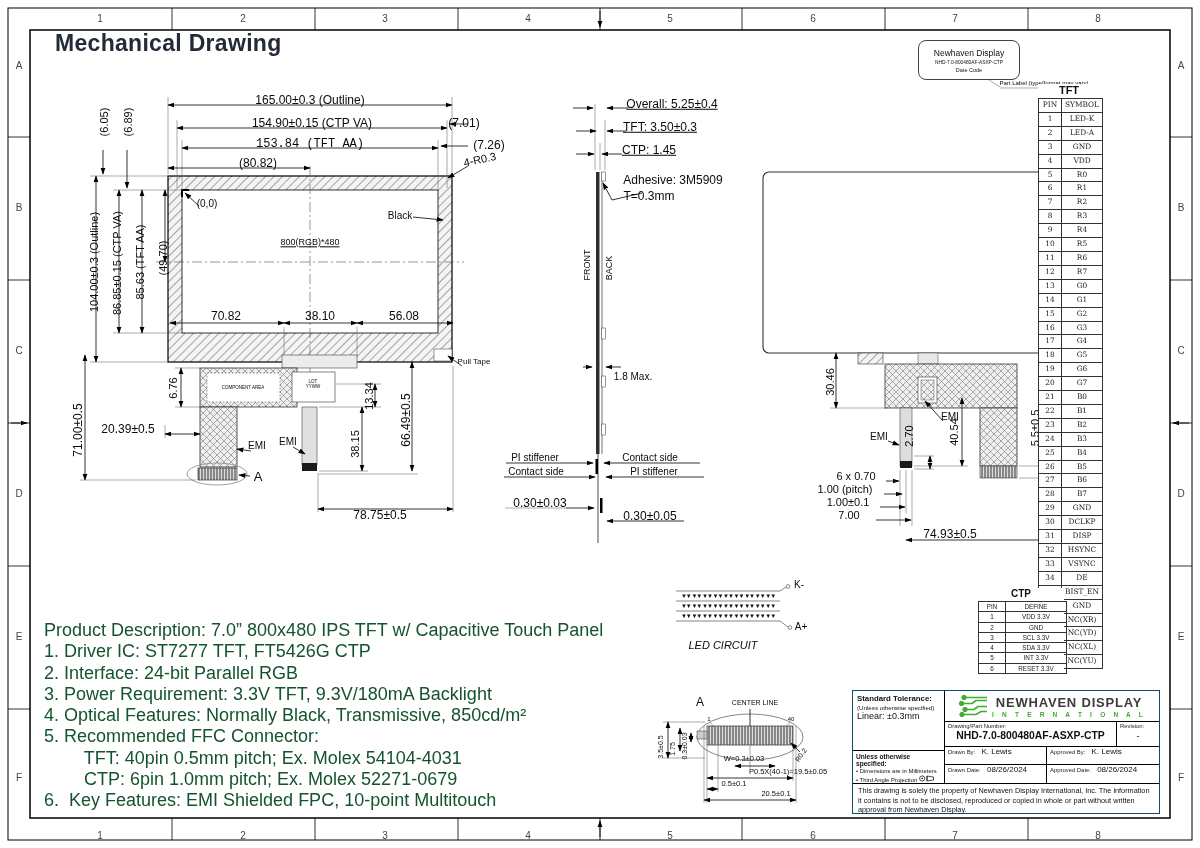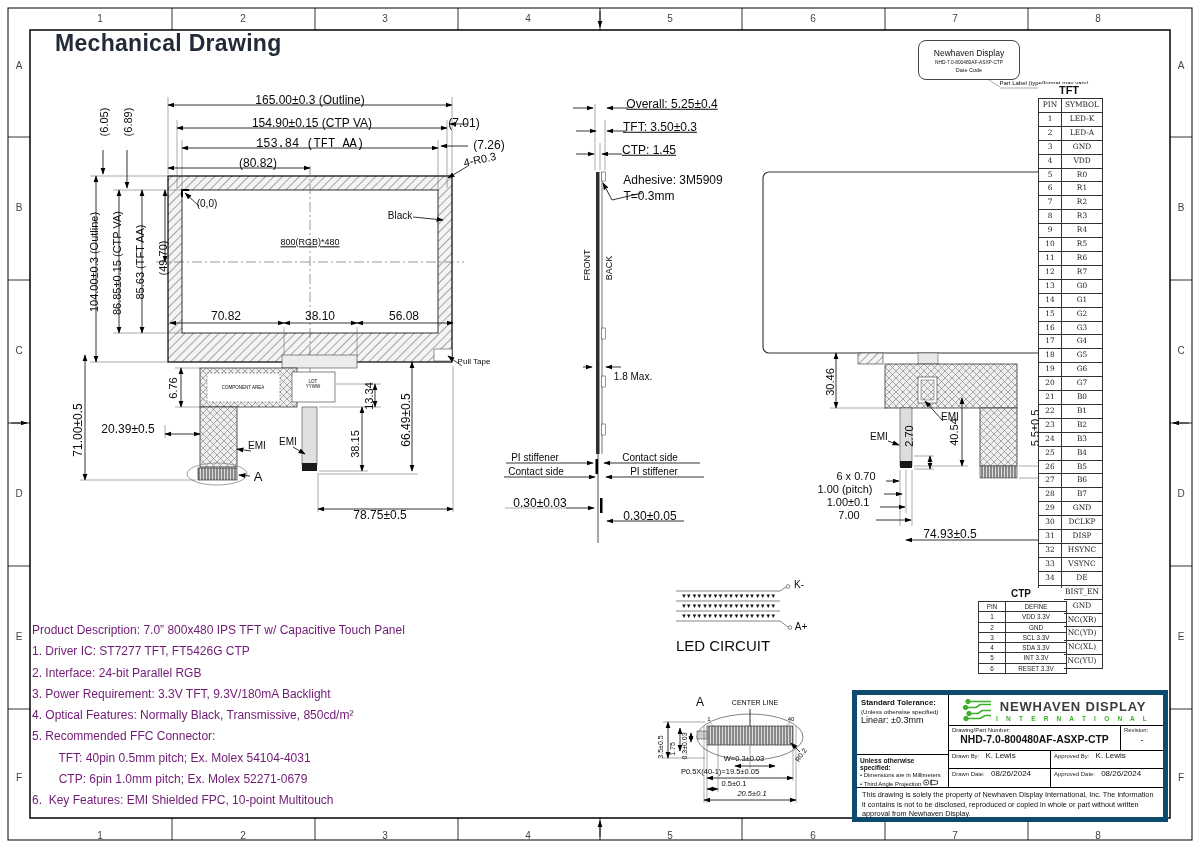--- a/index.html
+++ b/index.html
@@ -39,24 +39,24 @@
   #tft-table td,#tft-table th{font-family:"DejaVu Serif",serif;font-size:7.4px;height:12.9px;line-height:12.9px;}
   #tft-table .c1{width:22px;}
   #tft-table .c2{width:40px;}
   #ctp-table{left:978px;top:588px;width:86px;}
   #ctp-table .ttl{font-size:10px;margin-bottom:2px;}
   #ctp-table table{width:86px;}
   #ctp-table td,#ctp-table th{font-size:6.3px;height:9.3px;line-height:9.3px;}
   #ctp-table .c1{width:26px;}
   #ctp-table .c2{width:60px;}
   
-  #description{position:absolute;left:32px;top:620px;font-size:12px;line-height:21.3px;
-               white-space:pre;color:#701a75;}
+  #description{position:absolute;left:44px;top:620px;font-size:18px;line-height:21.3px;
+               white-space:pre;color:#14532d;}
   
-  #title-block{position:absolute;left:852px;top:690px;width:306px;height:122px;border:5px solid #0c4a6e;
+  #title-block{position:absolute;left:852px;top:690px;width:306px;height:122px;border:1px solid #0c4a6e;
                background:#fff;font-size:8px;}
   #title-block .cell{position:absolute;box-sizing:border-box;}
   #tb-left{left:0;top:0;width:92px;height:92px;border-right:1px solid #000;}
   #tb-tol{left:0;top:0;width:92px;height:60px;border-bottom:1px solid #000;padding:3px 4px;}
   #tb-tol .t1{font-weight:bold;font-size:7.8px;}
   #tb-tol .t2{font-size:6.2px;margin-top:1px;}
   #tb-tol .t3{font-size:9px;}
   #tb-unless{left:0;top:60px;width:92px;height:32px;padding:2px 3px;}
   #tb-unless .t1{font-weight:bold;font-size:6.6px;}
   #tb-unless .t2{font-size:5.9px;margin-top:1px;}
@@ -377,35 +377,35 @@
       <span class="anno v" style="left: 910px; top: 436px; font-size: 11px;">2.70</span>
       <span class="anno v" style="left: 955px; top: 432px; font-size: 11px;">40.54</span>
       <span class="anno v" style="left: 1036px; top: 428px; font-size: 11px;">5.5±0.5</span>
       <span class="anno" style="left: 856px; top: 477px; font-size: 11px;">6 x 0.70</span>
       <span class="anno" style="left: 845px; top: 490px; font-size: 11px;">1.00 (pitch)</span>
       <span class="anno" style="left: 848px; top: 503px; font-size: 11px;">1.00±0.1</span>
       <span class="anno" style="left: 849px; top: 516px; font-size: 11px;">7.00</span>
       <span class="anno" style="left: 950px; top: 534px; font-size: 12px;">74.93±0.5</span>
       <span class="anno" style="left: 799px; top: 585px; font-size: 10px;">K-</span>
       <span class="anno" style="left: 801px; top: 627px; font-size: 10px;">A+</span>
-      <span class="anno" style="left: 723px; top: 646px; font-size: 15px;">LED CIRCUIT</span>
+      <span class="anno" style="left: 723px; top: 646px; font-size: 11px; font-style: italic;">LED CIRCUIT</span>
       <span class="anno led" style="left: 728px; top: 596px; font-size: 6px;">▼▼ ▼▼ ▼▼ ▼▼ ▼▼ ▼▼ ▼▼ ▼▼ ▼▼</span>
       <span class="anno led" style="left: 728px; top: 606px; font-size: 6px;">▼▼ ▼▼ ▼▼ ▼▼ ▼▼ ▼▼ ▼▼ ▼▼ ▼▼</span>
       <span class="anno led" style="left: 728px; top: 616px; font-size: 6px;">▼▼ ▼▼ ▼▼ ▼▼ ▼▼ ▼▼ ▼▼ ▼▼ ▼▼</span>
       <span class="anno" style="left: 700px; top: 702px; font-size: 12px;">A</span>
       <span class="anno" style="left: 755px; top: 703px; font-size: 7px;">CENTER LINE</span>
       <span class="anno" style="left: 709px; top: 719px; font-size: 6px;">1</span>
       <span class="anno" style="left: 791px; top: 719px; font-size: 6px;">40</span>
       <span class="anno v" style="left: 661px; top: 747px; font-size: 7px;">3.5±0.5</span>
       <span class="anno v" style="left: 673px; top: 749px; font-size: 7px;">1.75</span>
       <span class="anno v" style="left: 685px; top: 746px; font-size: 7px;">0.3±0.03</span>
       <span class="anno" style="left: 744px; top: 759px; font-size: 7.5px;">W=0.3±0.03</span>
-      <span class="anno" style="left: 720px; top: 772px; font-size: 7.5px;">P0.5X(40-1)=19.5±0.05</span>
+      <span class="anno" style="left: 788px; top: 772px; font-size: 7.5px;">P0.5X(40-1)=19.5±0.05</span>
       <span class="anno" style="left: 734px; top: 784px; font-size: 7.5px;">0.5±0.1</span>
-      <span class="anno" style="left: 752px; top: 794px; font-size: 7.5px; font-style: italic;">20.5±0.1</span>
+      <span class="anno" style="left: 776px; top: 794px; font-size: 7.5px;">20.5±0.1</span>
       <span class="anno" style="left: 801px; top: 755px; font-size: 7px; transform: translate(-50%, -50%) rotate(-55deg);">R0.2</span>
       <span class="anno" style="left: 1044px; top: 83px; font-size: 6px;">Part Label (type/format may vary)</span>
     </div>
 
   <div id="tft-table" class="pintable">
     <div class="ttl">TFT</div>
     <table>
       <thead>
           <tr>
         <th class="c1">PIN</th>

